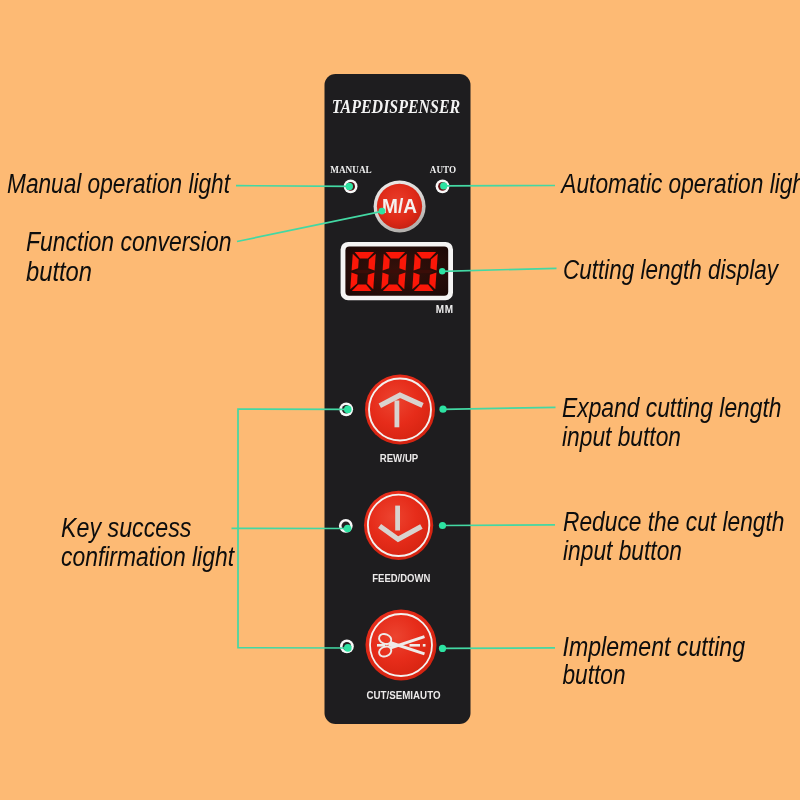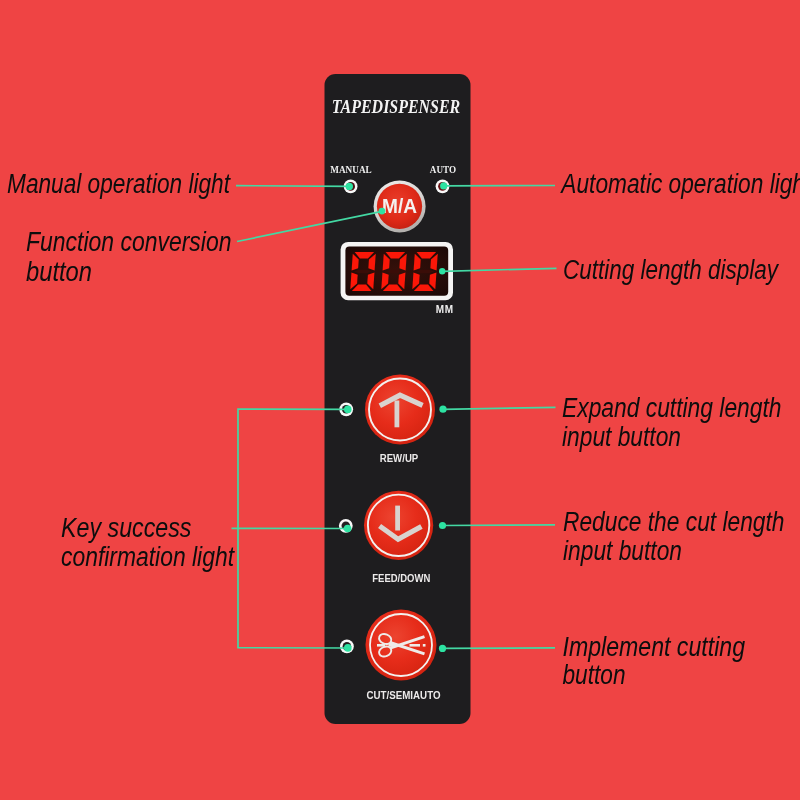--- a/index.html
+++ b/index.html
@@ -1,16 +1,16 @@
 <!DOCTYPE html>
 <html><head>
 <meta charset="utf-8">
 <style>
   html,body{margin:0;padding:0;background:#ffffff;}
-  #stage{position:relative;width:800px;height:800px;overflow:hidden;background:#ef4444;text-decoration:underline;}
+  #stage{position:relative;width:800px;height:800px;overflow:hidden;background:#fdba74;text-decoration:underline;}
   svg{position:absolute;left:0;top:0;}
 </style>
 </head>
 <body>
 <div id="stage">
 <svg width="800" height="800" viewBox="0 0 800 800">
   <defs>
     <radialGradient id="redBtn" cx="42%" cy="38%" r="75%">
       <stop offset="0%" stop-color="#ec4430"></stop>
       <stop offset="45%" stop-color="#e62c1a"></stop>

